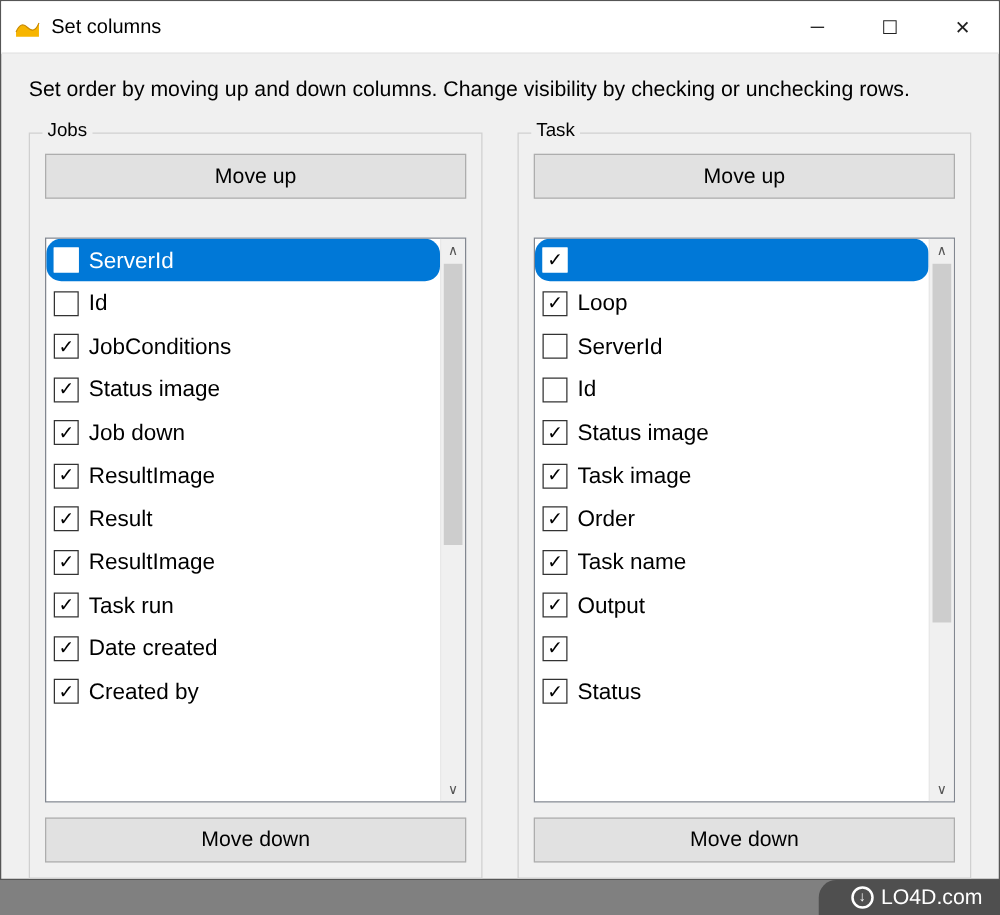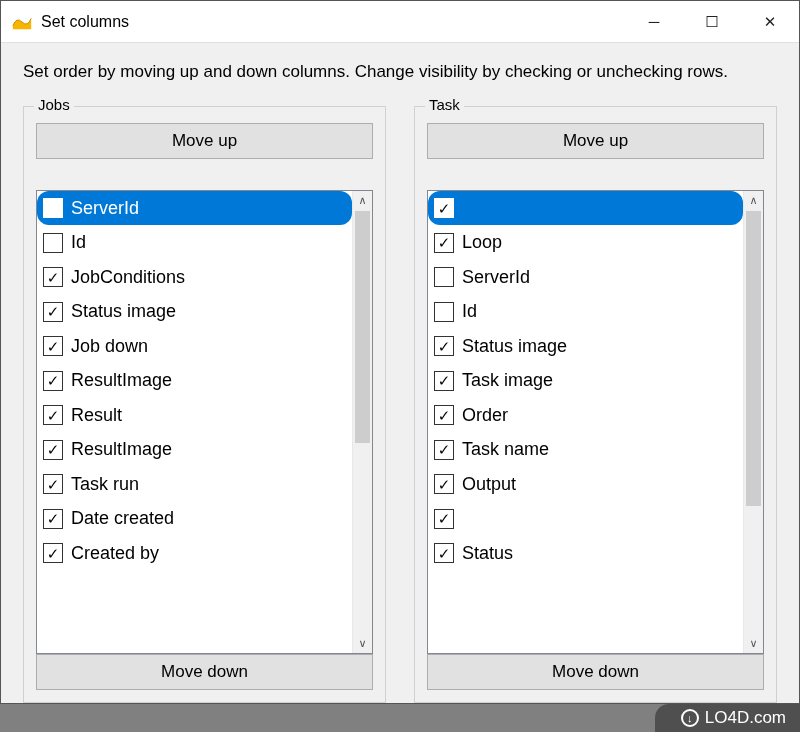--- a/index.html
+++ b/index.html
@@ -91,21 +91,21 @@
       border: 1px solid #adadad;
       display: flex;
       align-items: center;
       justify-content: center;
       font-size: 17px;
       color: #000;
       cursor: default;
       user-select: none;
     }
     .move-btn.top { margin-top: 6px; margin-bottom: 31px; }
-    .move-btn.bottom { }
+    .move-btn.bottom { margin-top: 12px; }
     .listbox-wrap {
       flex: 1;
       border: 1px solid #828790;
       background: #fff;
       display: flex;
       overflow: hidden;
     }
     .listbox {
       flex: 1;
       overflow: hidden;

